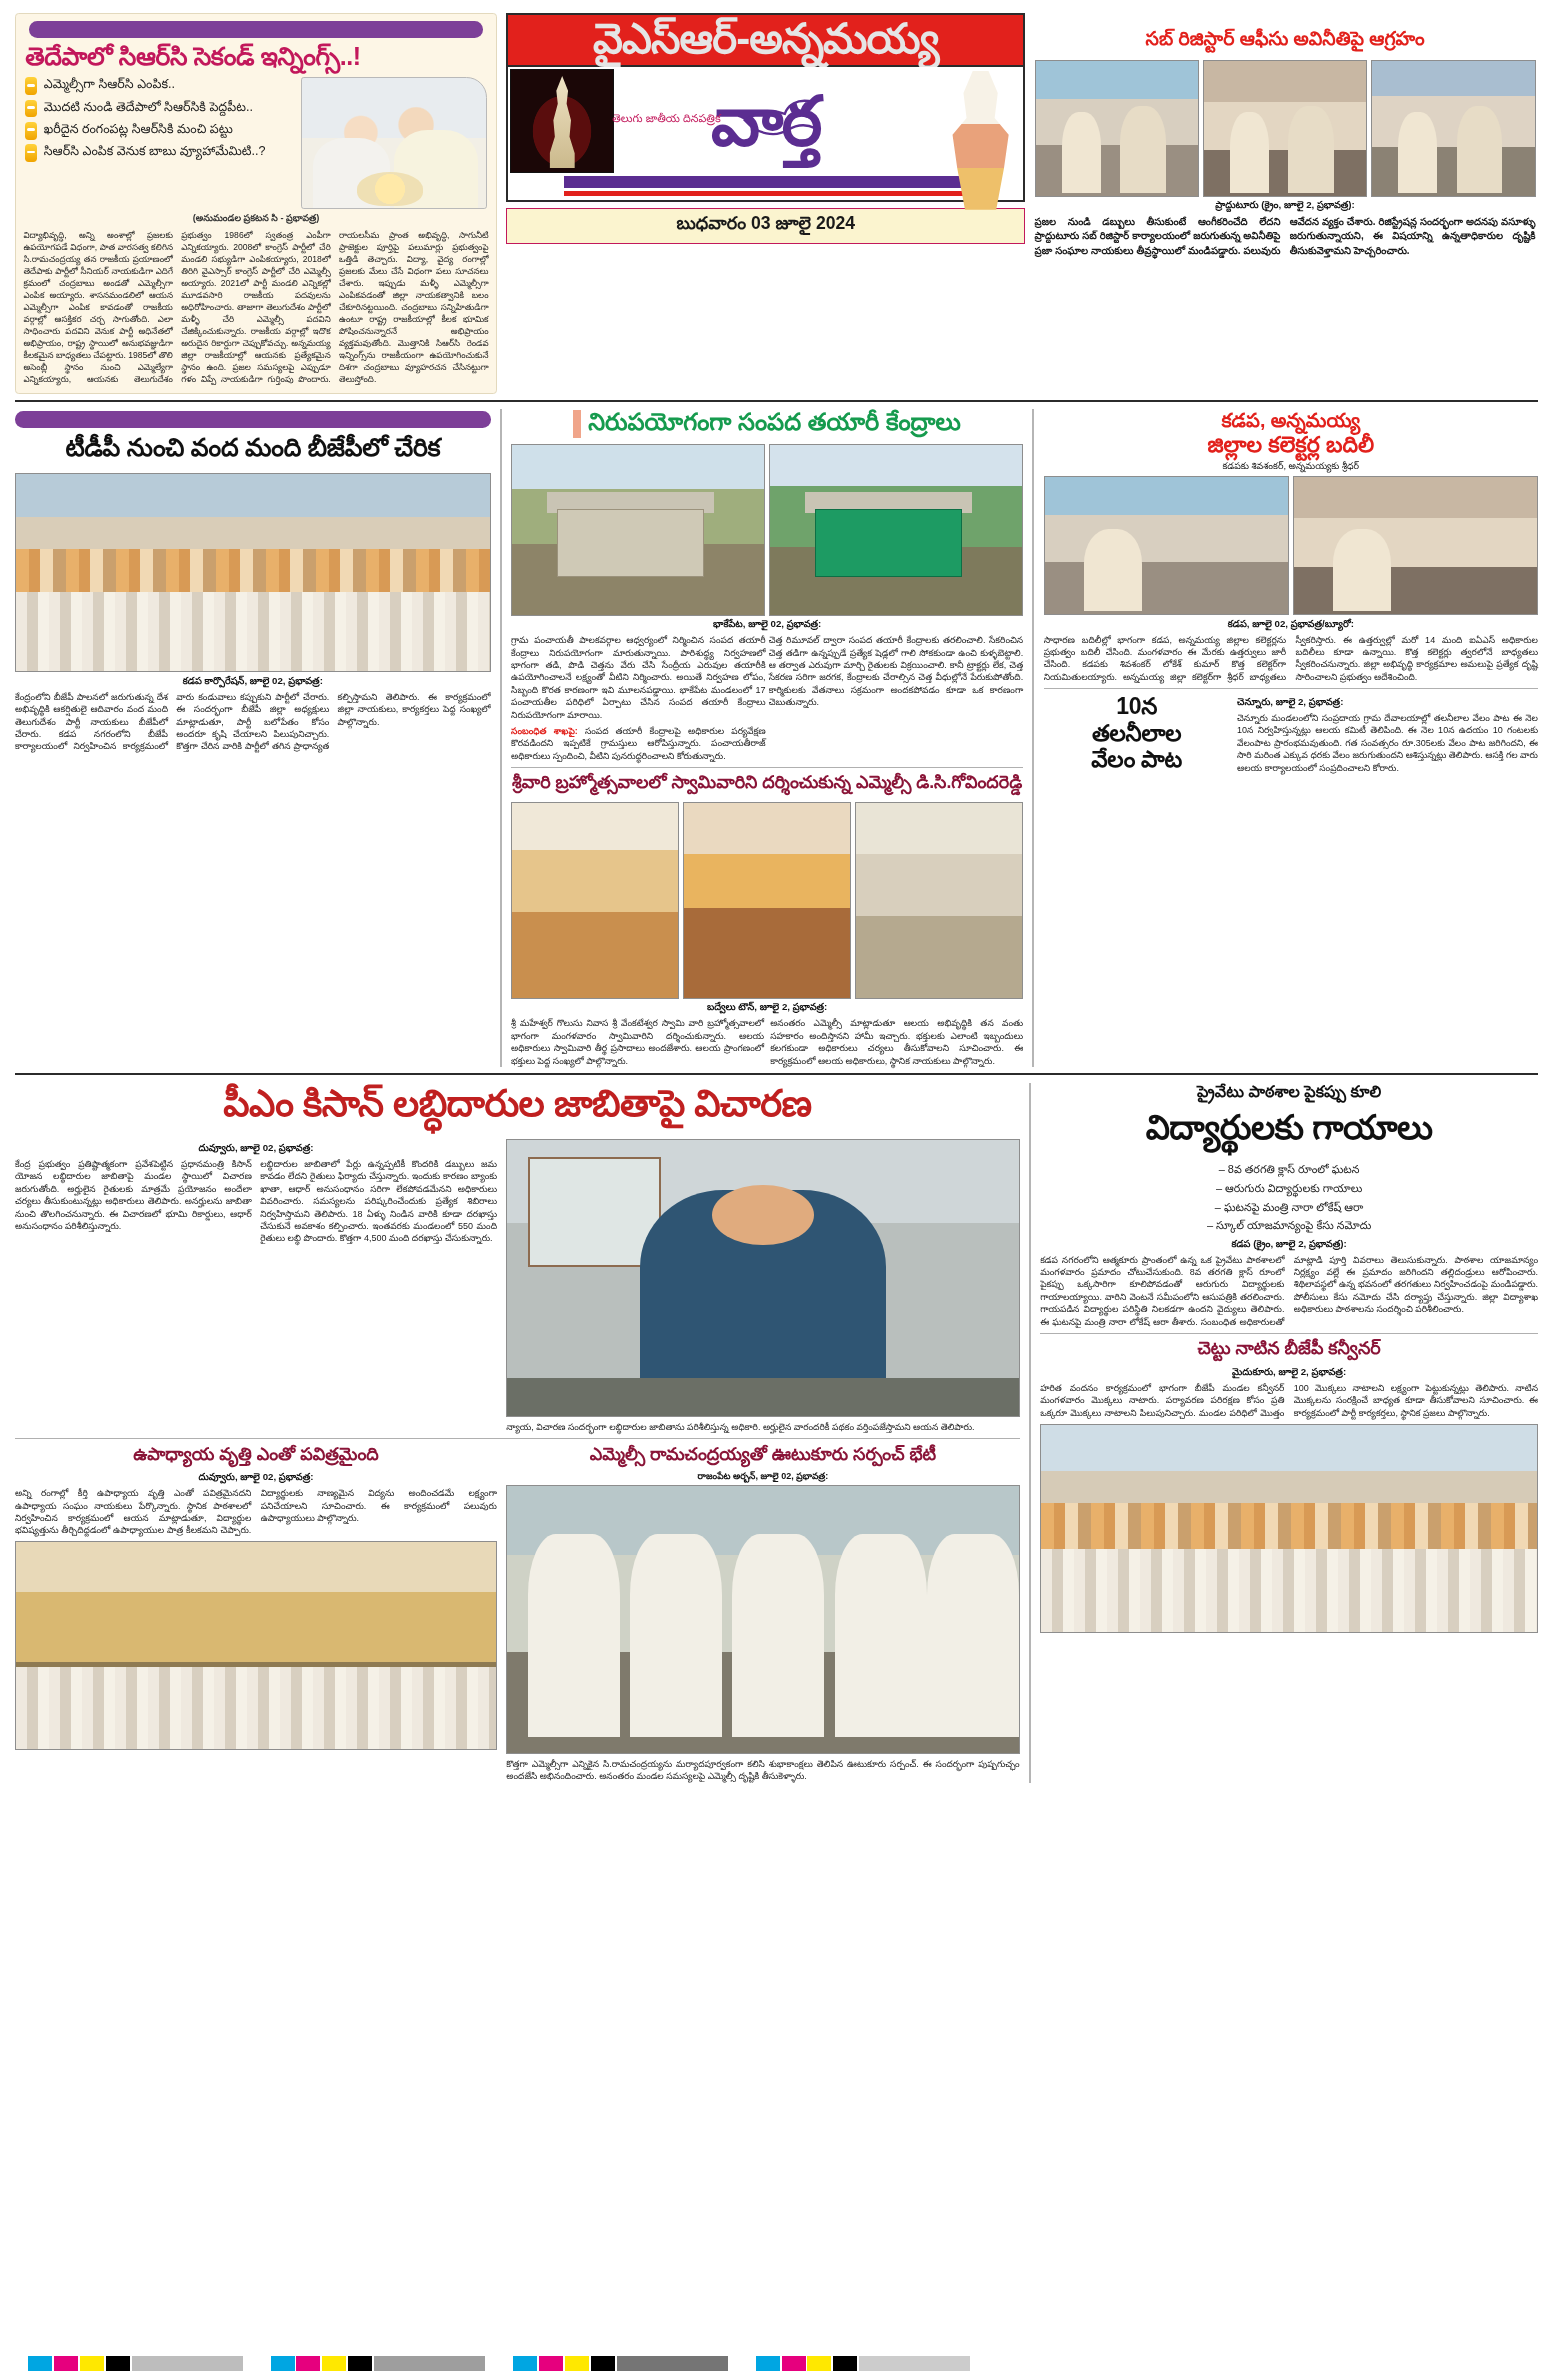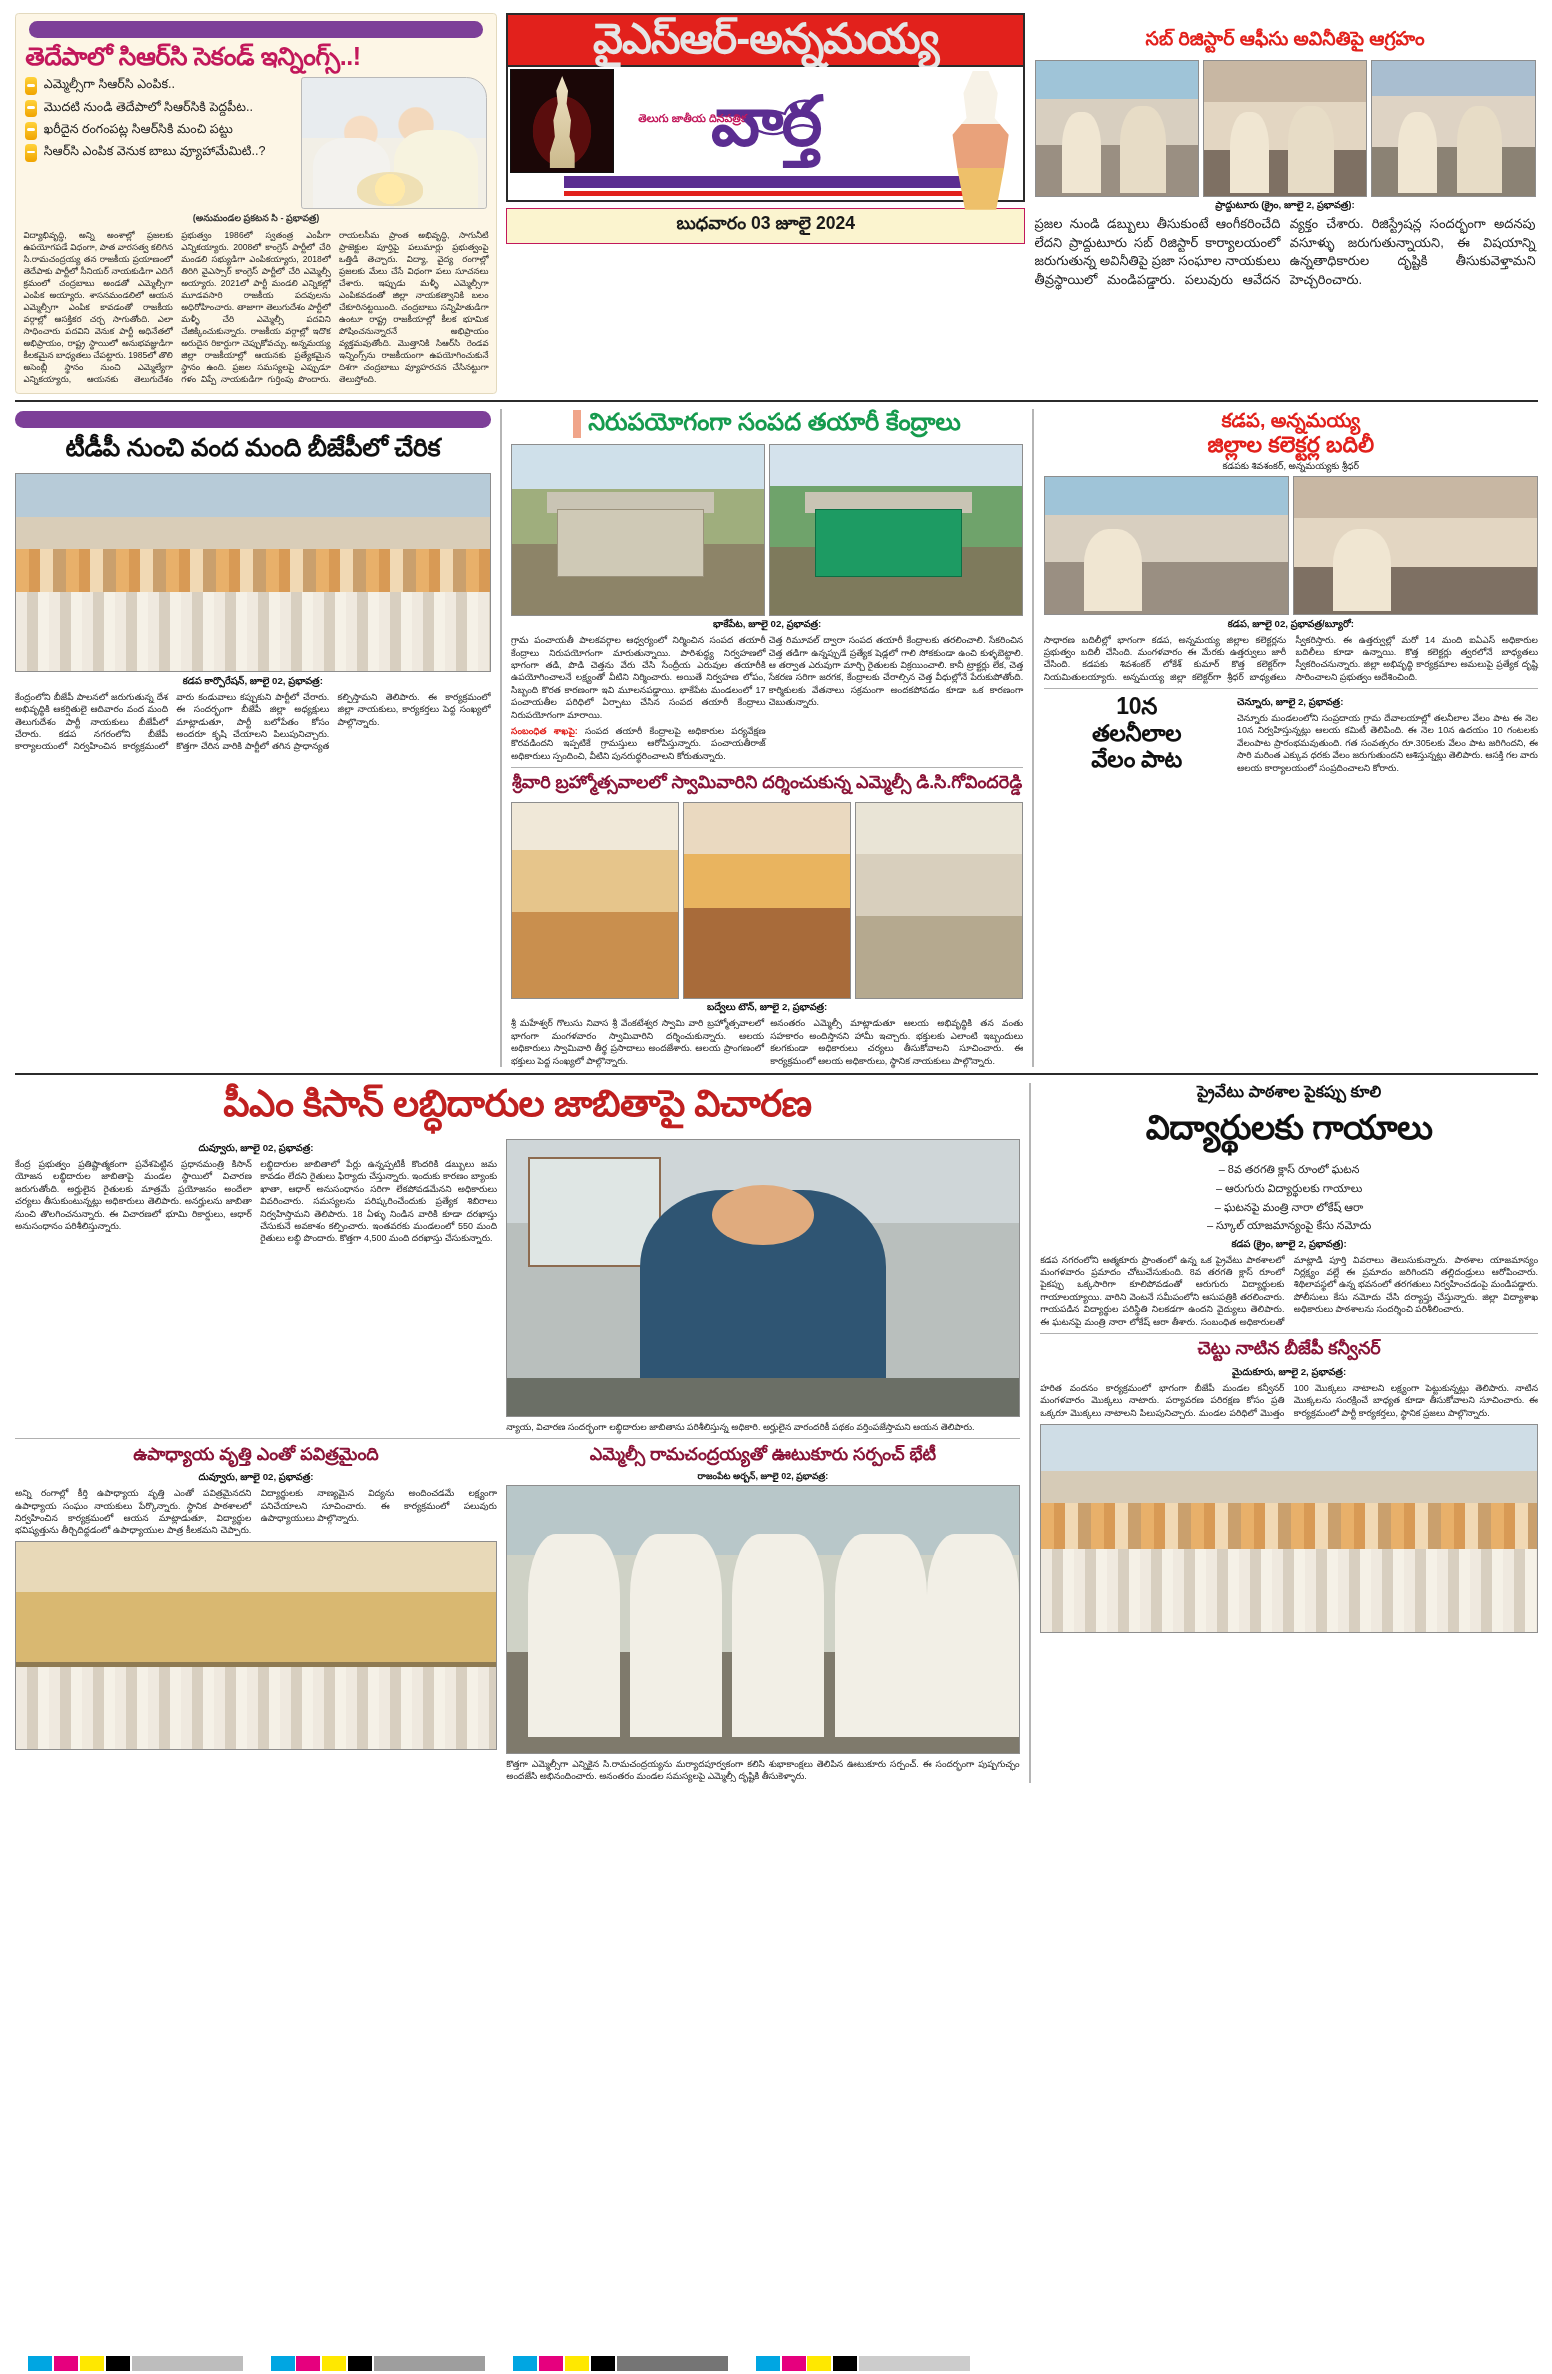--- a/index.html
+++ b/index.html
@@ -7,21 +7,21 @@
   html, body { margin:0; padding:0; }
   body {
     width:1553px; height:2375px;
     background:#ffffff;
     font-family:"Liberation Sans", sans-serif;
     color:#111;
     position:relative;
     overflow:hidden;
   }
   .page { position:relative; width:1553px; height:2375px; padding:13px 15px 0 15px; }
-  .cap { font-size:13px; line-height:1.42; text-align:justify; color:#1a1a1a; }
+  .cap { font-size:10px; line-height:1.42; text-align:justify; color:#1a1a1a;font-weight:bold; }
   .cap-sm { font-size:9px; line-height:1.38; text-align:justify; color:#1a1a1a; }
   .byline { font-weight:bold; font-size:9.7px; text-align:center; margin:2.8px 0 1.9px 0; }
 
   
   .top { display:flex; gap:9.3px; align-items:flex-start; }
 
   
   .lead-box { width:482px; background:#fdf6e6; border:0.9px solid #e3d9bd; border-radius:3.7px; padding:5.6px 7.4px 7.4px 7.4px; position:relative;}
   .purple-pill { height:16.7px; border-radius:8.3px; background:#7d3f98; margin:1.9px 5.6px 3.7px 5.6px; }
   .lead-head { color:#c2185b; font-size:25px; font-weight:bold; letter-spacing:-0.4px; text-align:left; line-height:1.12; margin:1.9px 0 5.6px 1.9px;}
@@ -48,21 +48,21 @@
   .mast-mid { position:relative; height:109px; border-left:2.8px solid #2b2b2b; border-right:2.8px solid #2b2b2b; background:#fff; display:flex; align-items:center; justify-content:center;}
   .gopuram { position:absolute; left:1.9px; top:1.9px; width:104px; height:104px;
     background:radial-gradient(ellipse at 50% 60%, #5a0d0d 0 40%, #1b0707 41% 100%);
     border:0.9px solid #111; overflow:hidden;}
   .gopuram .tw{position:absolute;left:50%;top:6%;transform:translateX(-50%);width:36%;height:90%;
     background:linear-gradient(180deg,#efe3c4,#cbb98c); clip-path:polygon(50% 0,66% 16%,62% 30%,74% 48%,70% 66%,84% 84%,84% 100%,16% 100%,16% 84%,30% 66%,26% 48%,38% 30%,34% 16%);}
   .idol { position:absolute; right:3.7px; top:3.7px; width:78px; height:139px;
     background:linear-gradient(180deg,#f7f2e7 0 38%, #e9a27b 38% 70%, #eec06a 70% 100%);
     clip-path:polygon(40% 0,60% 0,72% 16%,68% 34%,86% 46%,80% 70%,70% 100%,30% 100%,20% 70%,14% 46%,32% 34%,28% 16%);}
   .varta { color:#5b2d91; font-size:69px; font-weight:bold; line-height:.92; letter-spacing:-1.9px;}
-  .mast-tag { color:#c2185b; font-size:11px; font-weight:bold; position:absolute; left:130px; top:45px;}
+  .mast-tag { color:#c2185b; font-size:11px; font-weight:normal; position:absolute; left:104px; top:45px;}
   .dove { position:absolute; left:232px; top:26px; width:80px; height:48px; }
   .mast-bars { border-left:2.8px solid #2b2b2b; border-right:2.8px solid #2b2b2b; border-bottom:2.8px solid #2b2b2b; background:#fff; padding:0 56px 3.7px 56px;}
   .bar-p { height:12px; background:#5b2d91; margin-bottom:2.8px;}
   .bar-r { height:5.6px; background:#e2211c; }
   .date-bar { margin-top:5.6px; border:1.9px solid #c2185b; background:#fbf4cf; padding:4.6px 0; font-size:17.6px; font-weight:bold; color:#1a1a1a;}
 
   
   .rtop { width:501px; }
   .rtop-head { color:#e2211c; font-size:19px; font-weight:bold; text-align:center; margin:15px 0 5.6px 0;}
   .rtop-photos { display:flex; gap:3.7px; }

